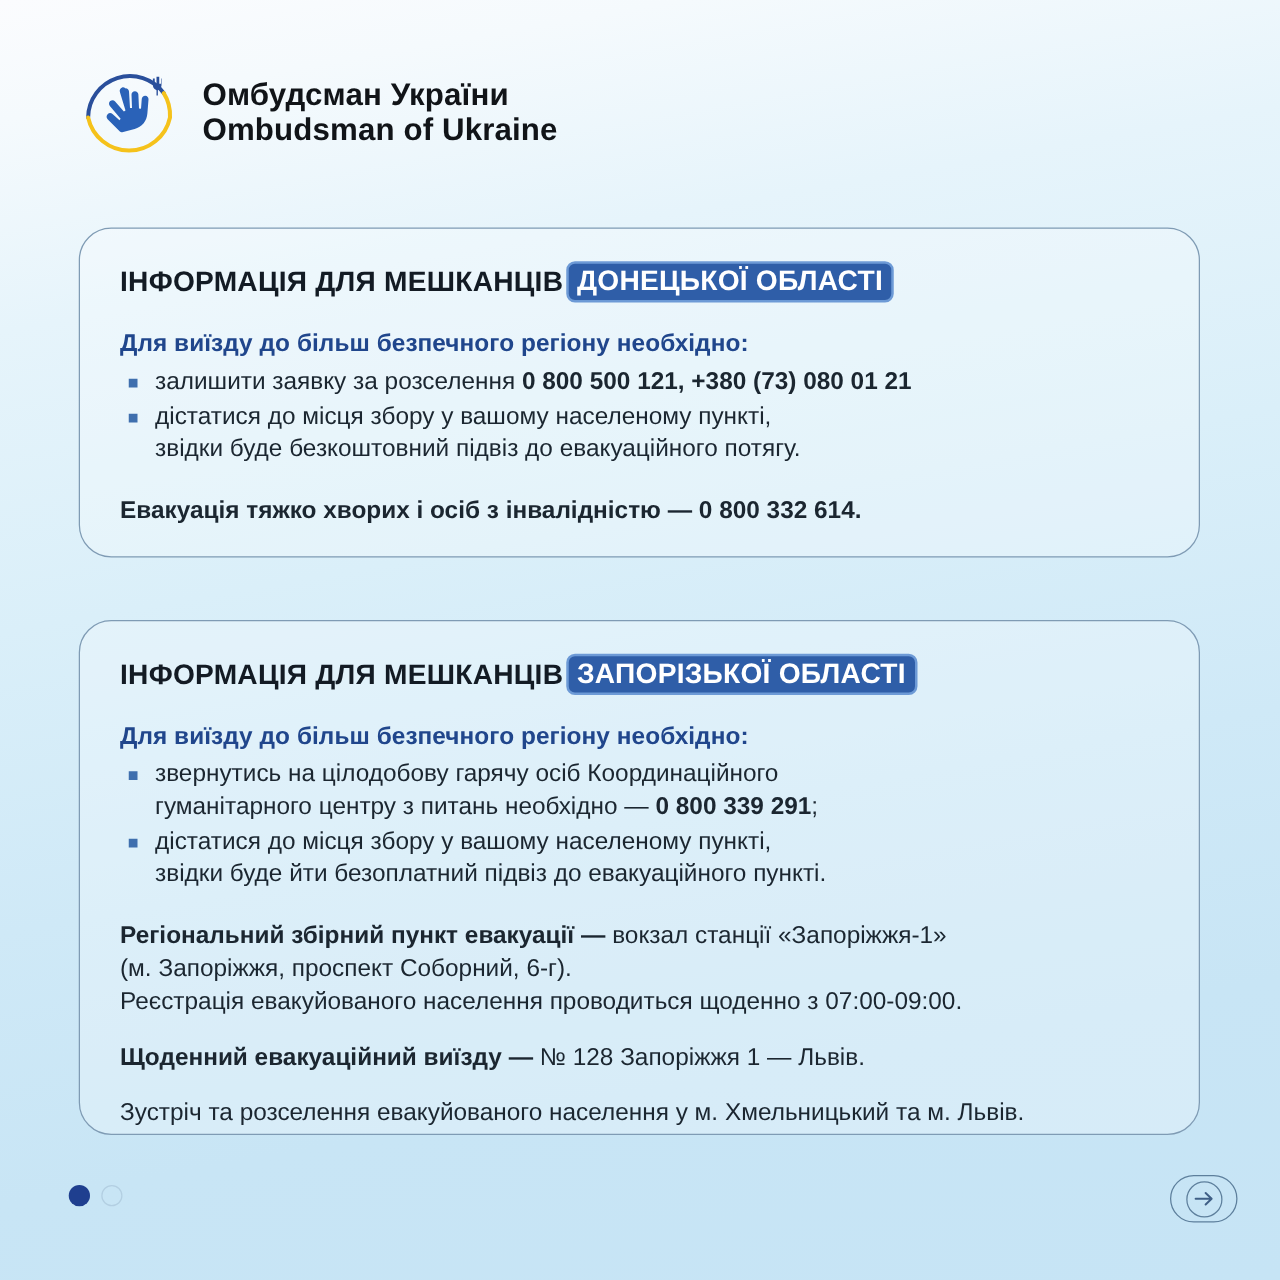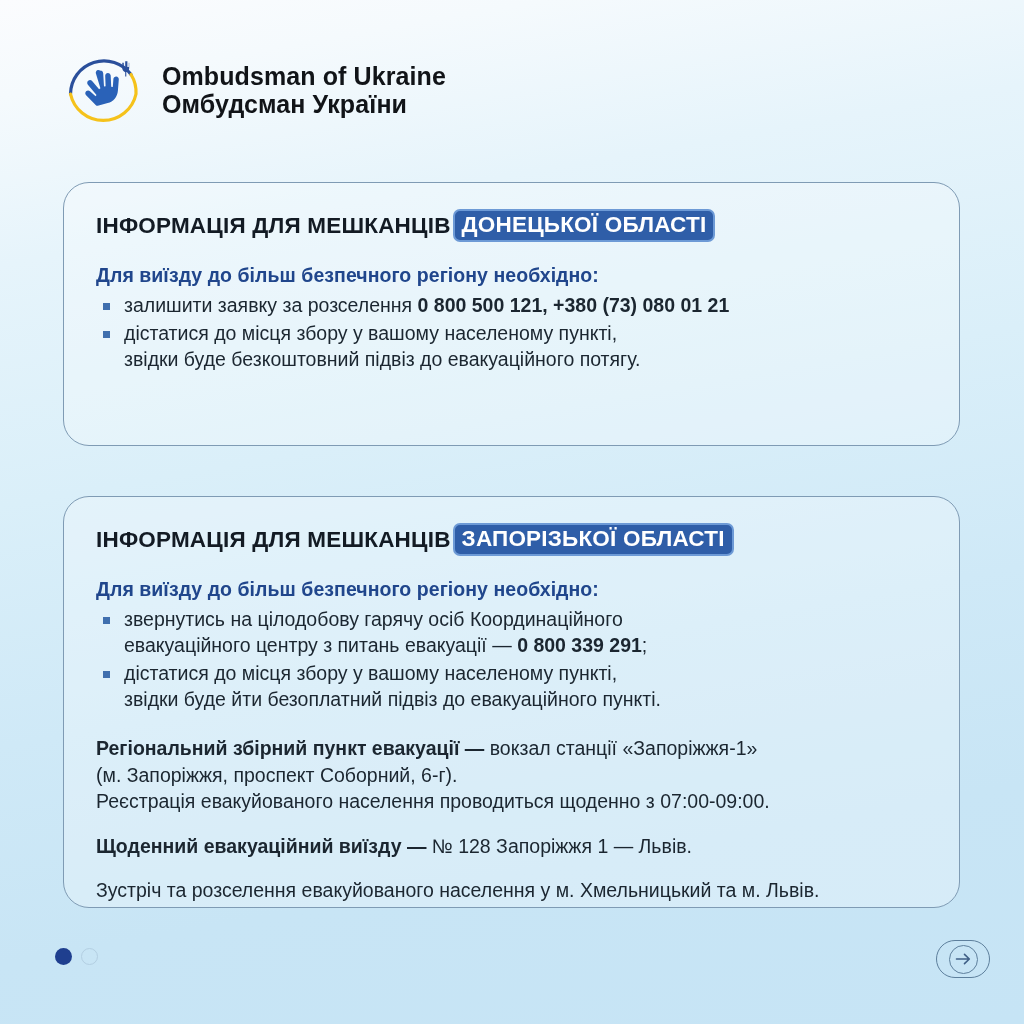--- a/index.html
+++ b/index.html
@@ -190,22 +190,22 @@
       <g fill="#2a62b8">
         <path d="M38.5 22.5c1.5 0 2.6 1.2 2.7 2.7l.8 13.2 1.6-.1-.4-10.6c0-1.6 1.2-2.8 2.7-2.8s2.7 1.2 2.8 2.7l.5 11.1 1.6.3.6-7.9c.1-1.5 1.4-2.6 2.9-2.5 1.5.1 2.6 1.4 2.5 2.9l-.9 11.2c-.5 6.1-4.4 10.9-10.2 12.4l-9.9 2.6c-.7.2-1.4 0-1.9-.5l-9.8-9.9c-1.1-1.1-1.1-2.9 0-4 1.1-1.1 2.8-1.1 3.9-.1l5.6 5 .9-1.3-8.6-10.2c-1-1.2-.9-2.9.3-3.9 1.2-1 2.9-.9 3.9.3l7 8.1 1.3-.9-4.5-14.8c-.5-1.5.4-3 1.8-3.5 1.4-.4 2.9.4 3.4 1.8l1.4 4.6z"></path>
       </g>
 
       <g fill="#2a4f9b">
         <path d="M63.2 13.3v5.6h-1.4v-4.1h-1.5v5.2c0 1.4.6 2.6 1.7 3.4l1.2.8v4.2h1.1v-4.2l1.2-.8c1.1-.8 1.7-2 1.7-3.4v-5.2H66.8v4.1h-1.4v-5.6h-2.2z"></path>
       </g>
     </svg>
   </div>
   <div class="logo-text">
+    <div class="logo-line">Омбудсман України</div>
     <div class="logo-line">Ombudsman of Ukraine</div>
-    <div class="logo-line">Омбудсман України</div>
   </div>
 </div>
 
 <div class="card" id="card-donetsk">
 
   <div class="card-heading">
     <span>ІНФОРМАЦІЯ ДЛЯ МЕШКАНЦІВ</span>
     <span class="badge">ДОНЕЦЬКОЇ ОБЛАСТІ</span>
   </div>
 
@@ -215,35 +215,36 @@
     <li>
       <span>залишити заявку за розселення </span><span class="b">0 800 500 121, +380 (73) 080 01 21</span><br>
     </li>
     <li>
       <span>дістатися до місця збору у вашому населеному пункті,</span><br>
       <span>звідки буде безкоштовний підвіз до евакуаційного потягу.</span>
     </li>
   </ul>
 
   <div class="spacer-22"></div>
+  <div class="para b">Евакуація тяжко хворих і осіб з інвалідністю — 0 800 332 614.</div>
 </div>
 
 <div class="card" id="card-zaporizhzhia">
 
   <div class="card-heading">
     <span>ІНФОРМАЦІЯ ДЛЯ МЕШКАНЦІВ</span>
     <span class="badge">ЗАПОРІЗЬКОЇ ОБЛАСТІ</span>
   </div>
 
   <div class="intro">Для виїзду до більш безпечного регіону необхідно:</div>
 
   <ul class="bullets">
     <li>
       <span>звернутись на цілодобову гарячу осіб Координаційного</span><br>
-      <span>евакуаційного центру з питань евакуації — </span><span class="b">0 800 339 291</span><span>;</span>
+      <span>гуманітарного центру з питань необхідно — </span><span class="b">0 800 339 291</span><span>;</span>
     </li>
     <li>
       <span>дістатися до місця збору у вашому населеному пункті,</span><br>
       <span>звідки буде йти безоплатний підвіз до евакуаційного пункті.</span>
     </li>
   </ul>
 
   <div class="spacer-22"></div>
   <div class="para">
     <span class="b">Регіональний збірний пункт евакуації — </span><span>вокзал станції «Запоріжжя-1»</span><br>

